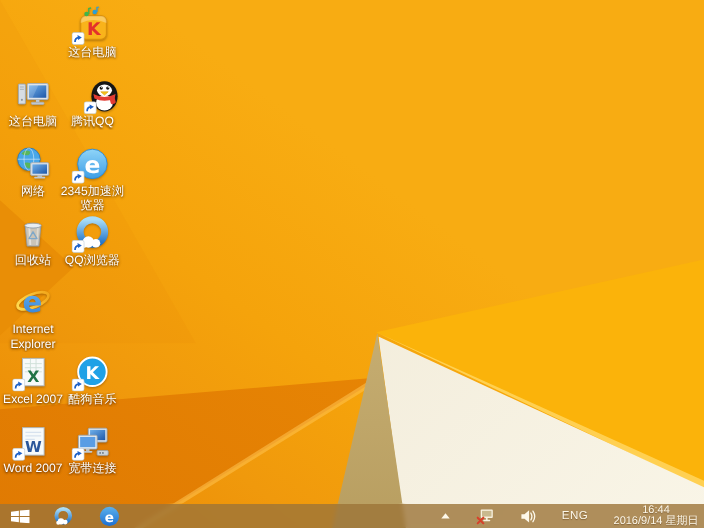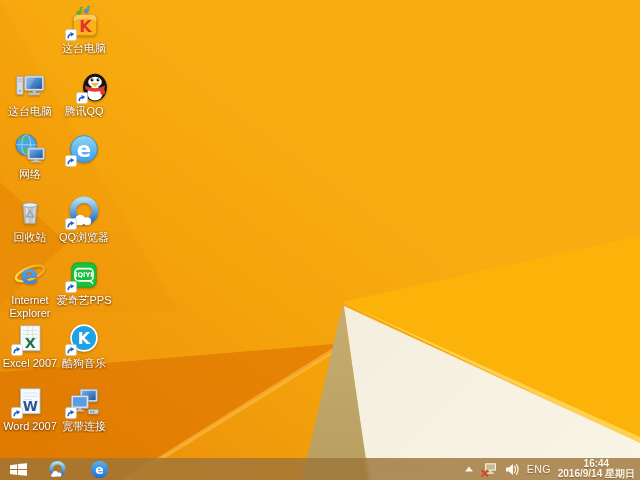--- a/index.html
+++ b/index.html
@@ -29,25 +29,25 @@
   .di-cell.nowrap .di-label{white-space:nowrap;overflow:visible;}
   
   .taskbar{position:absolute;left:0;bottom:0;width:640px;height:22px;
            background:rgba(156,116,56,.80);backdrop-filter:blur(2px);
            display:flex;align-items:center;color:#fdf8ea;}
   .tb-start{width:36px;height:22px;display:flex;align-items:center;justify-content:center;cursor:pointer;}
   .tb-start svg{width:17px;height:13px;display:block;}
   #tb-pinned{display:flex;height:22px;}
   .tb-btn{width:42px;height:22px;display:flex;align-items:center;justify-content:center;cursor:pointer;}
   .tb-btn svg{width:19px;height:19px;display:block;}
-  .tb-tray{position:absolute;right:0;top:0;height:22px;display:flex;align-items:center;gap:7px;padding-right:5px;}
+  .tb-tray{position:absolute;right:0;top:0;height:22px;display:flex;align-items:center;gap:23px;padding-right:5px;}
   .tray-ico{display:flex;align-items:center;justify-content:center;cursor:pointer;}
   .tray-lang{font-size:10.5px;letter-spacing:.4px;cursor:pointer;text-shadow:0 1px 1px rgba(60,30,0,.4);}
   .tray-clock{display:flex;flex-direction:column;align-items:center;justify-content:space-between;
-              font-size:10px;line-height:10.5px;cursor:pointer;text-shadow:0 1px 1px rgba(60,30,0,.4);font-weight:bold;}
+              font-size:10px;line-height:10.5px;cursor:pointer;text-shadow:0 1px 1px rgba(60,30,0,.4);}
 </style>
 </head>
 <body>
 
 <div class="screen">
 
   <div>
     <div class="wp wp-base"></div>
     <div class="wp wp-topleft"></div>
     <div class="wp wp-wedge"></div>
@@ -162,20 +162,21 @@
             <text x="16" y="23.5" font-family="DejaVu Sans,sans-serif" font-size="20" font-weight="bold" fill="#fff" text-anchor="middle">e</text>
           </svg>
           <div class="di-badge">
             <svg viewBox="0 0 12 12">
               <rect x="0.5" y="0.5" width="11" height="11" rx="1.8" fill="#fff" stroke="#b9c6d2" stroke-width="0.6"></rect>
               <path d="M3.2 9.2 Q3.2 5.4 6.4 5.2" stroke="#1e62c9" stroke-width="1.6" fill="none"></path>
               <path d="M5.4 2.9 L9.4 5.1 L6 7.4 Z" fill="#1e62c9"></path>
             </svg>
           </div>
         </div>
+        <div class="di-label">2345加速浏览器</div>
       </div>
       <div class="di-cell" style="left: 2px; top: 195px;">
         <div class="di-iconbox">
           <svg viewBox="0 0 32 32">
             <path d="M9.3 9.5 h13.4 l-1.7 17.5 h-10 Z" fill="rgba(206,216,225,0.82)" stroke="#93a0ac" stroke-width="0.8"></path>
             <path d="M12 10.5 l0.9 15.5 h1.6 l-0.9-15.5 Z" fill="rgba(255,255,255,0.5)"></path>
             <path d="M19.5 10.5 l-0.9 15.5 h1.4 l0.9-15.5 Z" fill="rgba(255,255,255,0.35)"></path>
             <ellipse cx="16" cy="9.5" rx="7" ry="2.1" fill="#e8edf2" stroke="#93a0ac" stroke-width="0.8"></ellipse>
             <path d="M16 14.8 l3.4 5.8 h-6.8 Z" fill="none" stroke="#7fa8c8" stroke-width="1.2" stroke-linejoin="round"></path>
           </svg>
@@ -217,38 +218,20 @@
               <linearGradient id="g_ier" x1="0" y1="0" x2="1" y2="0">
                 <stop offset="0" stop-color="#ffd84d"></stop>
                 <stop offset="1" stop-color="#f3a81b"></stop>
               </linearGradient>
             </defs>
             <ellipse cx="16" cy="14.5" rx="14" ry="5.6" fill="none" stroke="url(#g_ier)" stroke-width="2.4" transform="rotate(-22 16 14.5)"></ellipse>
             <text x="15.5" y="24.5" font-family="DejaVu Sans,sans-serif" font-size="25" font-weight="bold" fill="url(#g_iee)" text-anchor="middle">e</text>
           </svg>
         </div>
         <div class="di-label">Internet Explorer</div>
-      </div>
-      <div class="di-cell" style="left: 56px; top: 258px;">
-        <div class="di-iconbox">
-          <svg viewBox="0 0 32 32">
-            <rect x="4.5" y="4.5" width="23" height="23" rx="5" fill="#19c13a" stroke="#0ea02c" stroke-width="0.6"></rect>
-            <rect x="7.5" y="10" width="17" height="11.5" rx="3.5" fill="none" stroke="#fff" stroke-width="1.5"></rect>
-            <path d="M21.5 21.2 l2.6 2.6" stroke="#fff" stroke-width="1.5" stroke-linecap="round"></path>
-            <text x="16" y="18.3" font-family="DejaVu Sans,sans-serif" font-size="6.2" font-weight="bold" fill="#fff" text-anchor="middle">iQIYI</text>
-          </svg>
-          <div class="di-badge">
-            <svg viewBox="0 0 12 12">
-              <rect x="0.5" y="0.5" width="11" height="11" rx="1.8" fill="#fff" stroke="#b9c6d2" stroke-width="0.6"></rect>
-              <path d="M3.2 9.2 Q3.2 5.4 6.4 5.2" stroke="#1e62c9" stroke-width="1.6" fill="none"></path>
-              <path d="M5.4 2.9 L9.4 5.1 L6 7.4 Z" fill="#1e62c9"></path>
-            </svg>
-          </div>
-        </div>
-        <div class="di-label">爱奇艺PPS</div>
       </div>
       <div class="di-cell" style="left: 2px; top: 321px;">
         <div class="di-iconbox">
           <svg viewBox="0 0 32 32">
             <rect x="7" y="4.5" width="18.5" height="23.5" fill="#f7fafa" stroke="#aeb8bf" stroke-width="0.8"></rect>
             <path d="M9 9 h14.5 M9 12.5 h14.5 M9 16 h14.5" stroke="#cfe0d8" stroke-width="0.8"></path>
             <path d="M13.8 5 v11 M18.6 5 v11" stroke="#cfe0d8" stroke-width="0.8"></path>
             <text x="16.3" y="25" font-family="DejaVu Sans,sans-serif" font-size="13.5" font-weight="bold" fill="#217346" text-anchor="middle">X</text>
           </svg>
           <div class="di-badge">

